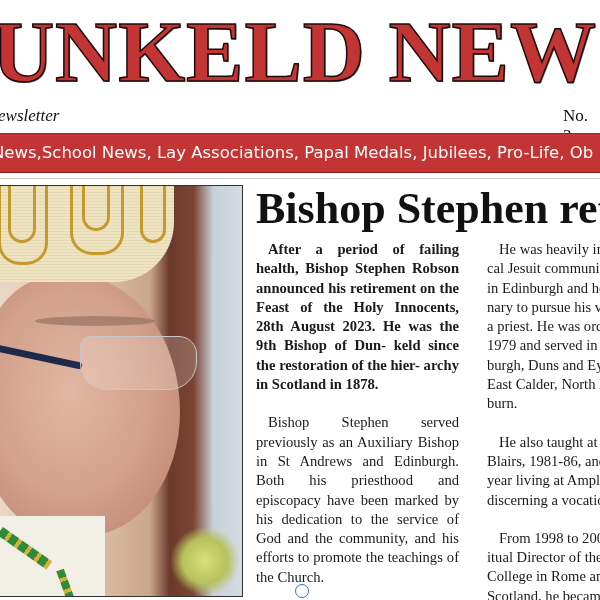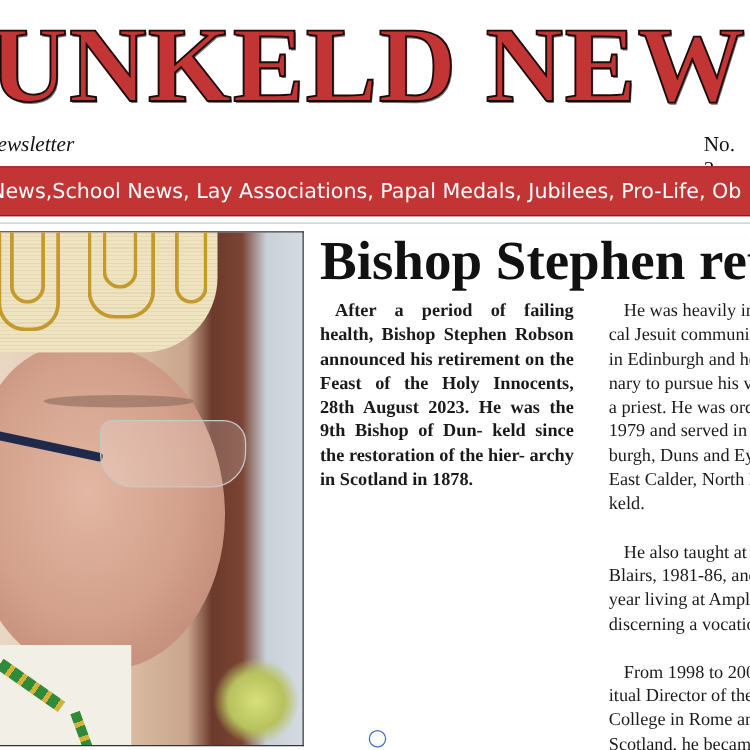--- a/index.html
+++ b/index.html
@@ -138,34 +138,35 @@
   <div class="collar"></div>
   <div class="stole"></div>
   <div class="stole2"></div>
   <div class="bokeh"></div>
 </div>
 
 <h2 class="headline">Bishop Stephen ret</h2>
 
 <div class="col col1">
   <p class="lead">After a period of failing health, Bishop Stephen Robson announced his retirement on the Feast of the Holy Innocents, 28th August 2023. He was the 9th Bishop of Dun- keld since the restoration of the hier- archy in Scotland in 1878.</p>
+  <p>Bishop Stephen served previously as an Auxiliary Bishop in St Andrews and Edinburgh. Both his priesthood and episcopacy have been marked by his dedication to the service of God and the community, and his efforts to promote the teachings of the Church.</p>
 
 </div>
 
 <div class="col col2">
   <p>
     <span>He was heavily influe</span><br>
     <span>cal Jesuit community</span><br>
     <span>in Edinburgh and he jo</span><br>
     <span>nary to pursue his voca</span><br>
     <span>a priest. He was ordai</span><br>
     <span>1979 and served in Ki</span><br>
     <span>burgh, Duns and Eyem</span><br>
     <span>East Calder, North Berv</span><br>
-    <span>keld.</span>
+    <span>burn.</span>
   </p>
   <p>
     <span>He also taught at St</span><br>
     <span>Blairs, 1981-86, and h</span><br>
     <span>year living at Amplefor</span><br>
     <span>discerning a vocation to</span>
   </p>
   <p>
     <span>From 1998 to 2006 h</span><br>
     <span>itual Director of the P</span><br>

